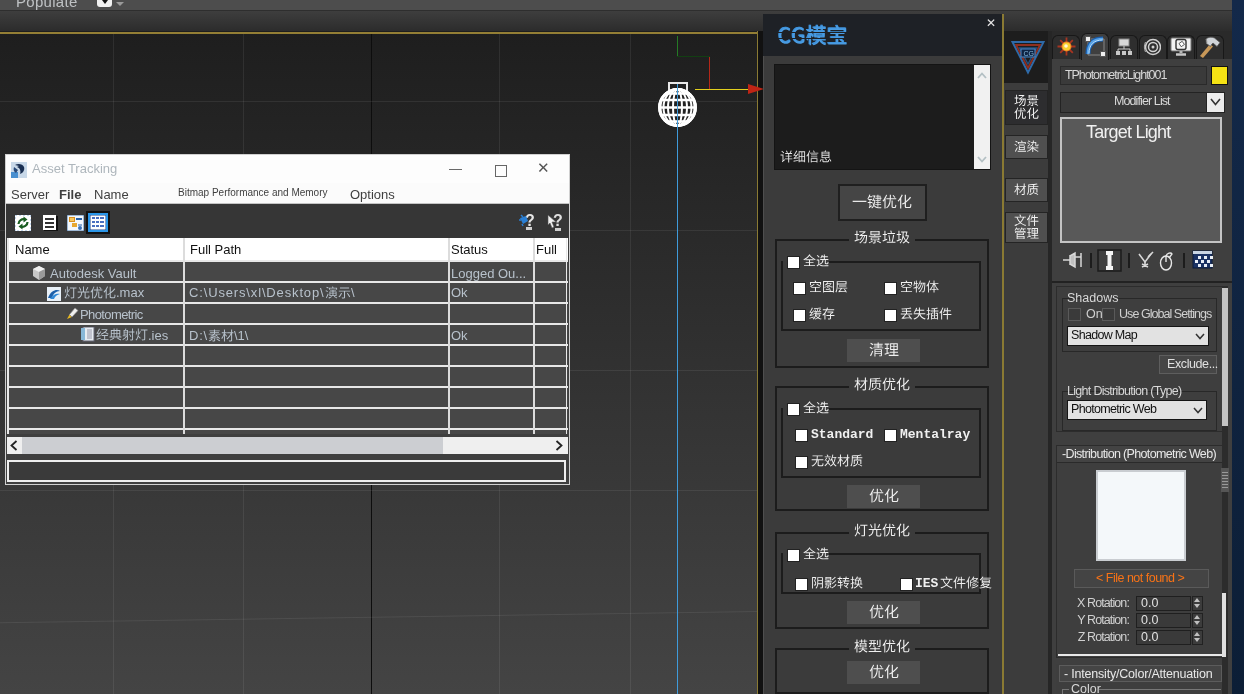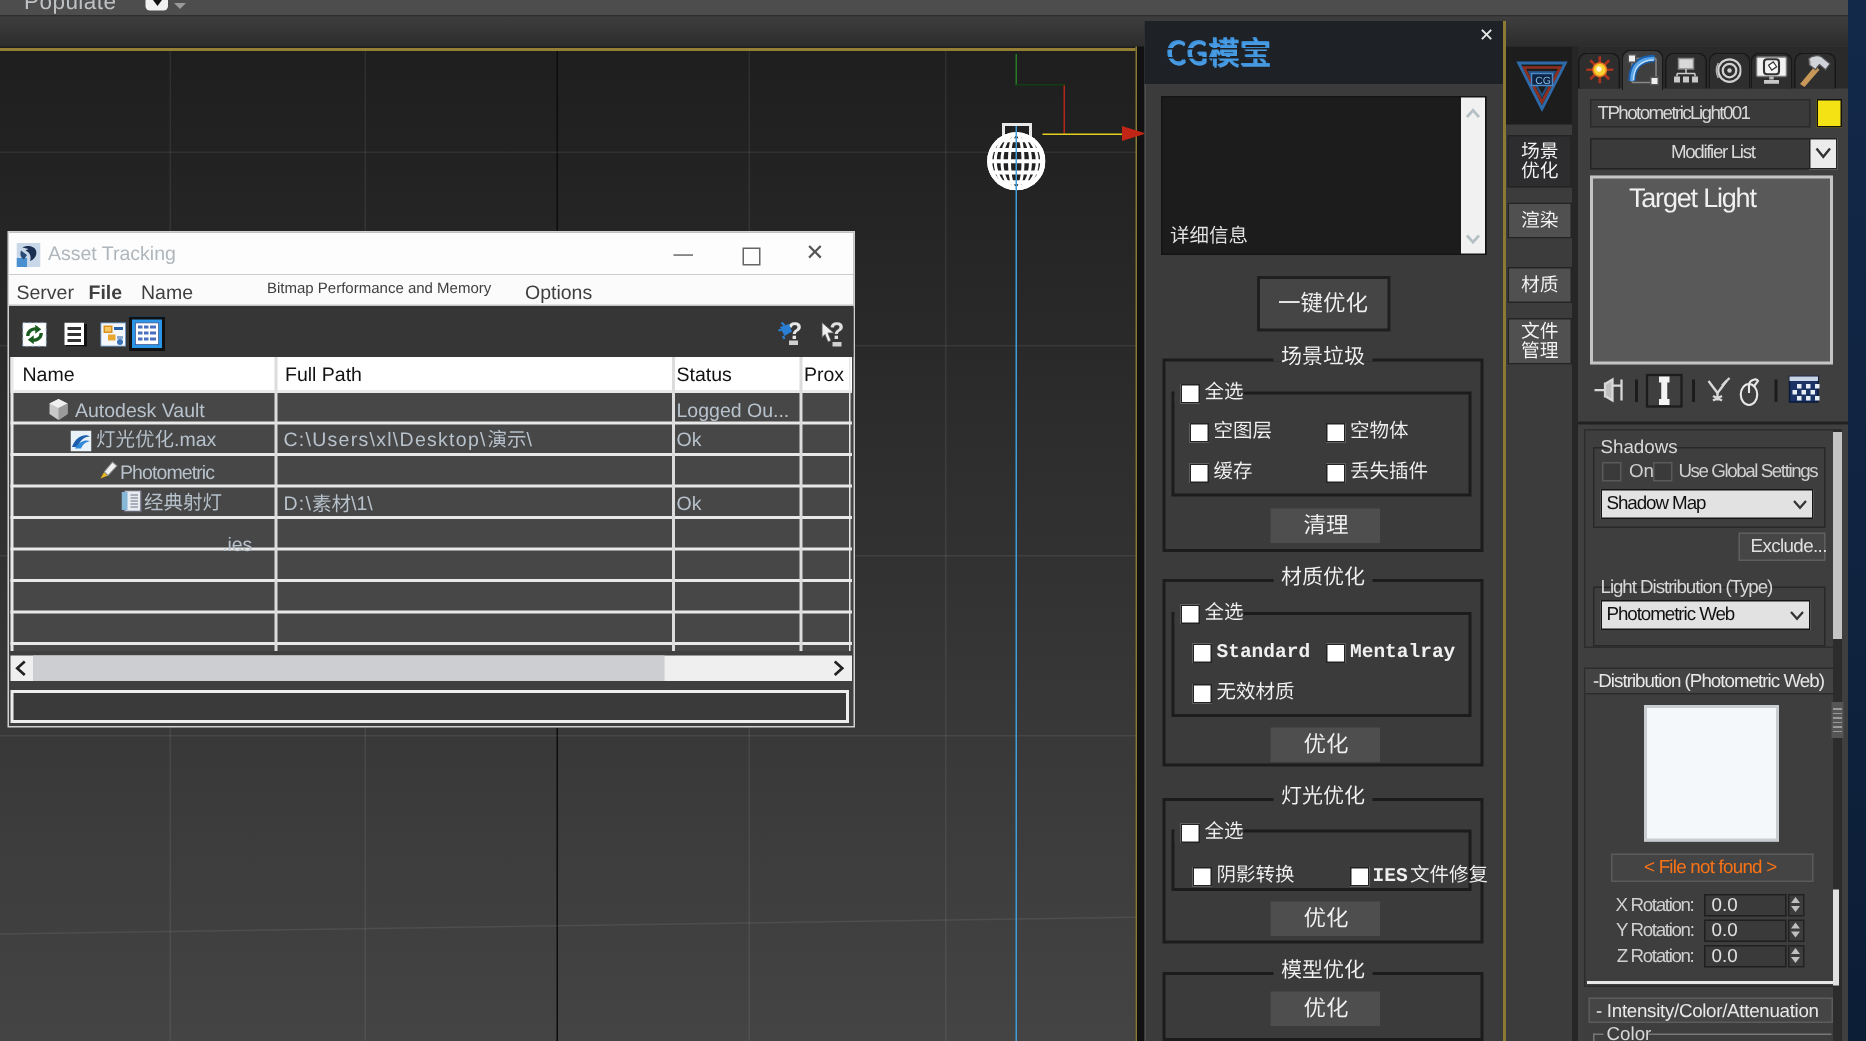--- a/index.html
+++ b/index.html
@@ -176,21 +176,21 @@
 </svg>
     <svg style="position:absolute;left:546px;top:211px" width="20" height="21" viewBox="0 0 20 21">
 <text x="7" y="15" font-size="16" font-weight="bold" fill="#e0e0e0" font-family="Liberation Serif">?</text>
 <path d="M2 4 L10 11 L6 11 L8 16 L6 17 L4 12 L2 14 Z" fill="#f0f0f0" stroke="#555" stroke-width=".6"></path>
 <rect x="9" y="17" width="6" height="3" fill="#d0d0d0"></rect>
 </svg>
     <div style="position:absolute;left:7px;top:238px;width:561px;height:22px;background:#fff"></div>
     <div style="position:absolute;left:15px;top:242px;font-size:13px;color:#111;white-space:pre;">Name</div>
     <div style="position:absolute;left:190px;top:242px;font-size:13px;color:#111;white-space:pre;text-align:center;">Full Path</div>
     <div style="position:absolute;left:451px;top:242px;font-size:13px;color:#111;white-space:pre;">Status</div>
-    <div style="position:absolute;left:536px;top:242px;font-size:13px;color:#111;white-space:pre;">Prox</div>
+    <div style="position:absolute;left:536px;top:242px;font-size:13px;color:#111;white-space:pre;">Full</div>
     <div style="position:absolute;left:7px;top:260px;width:561px;height:174px;background:#474747"></div>
     <div style="position:absolute;left:7px;top:260px;width:561px;height:1.5px;background:#e8e8e8"></div>
     <div style="position:absolute;left:7px;top:281px;width:561px;height:1.5px;background:#e8e8e8"></div>
     <div style="position:absolute;left:7px;top:302px;width:561px;height:1.5px;background:#e8e8e8"></div>
     <div style="position:absolute;left:7px;top:323px;width:561px;height:1.5px;background:#e8e8e8"></div>
     <div style="position:absolute;left:7px;top:344px;width:561px;height:1.5px;background:#e8e8e8"></div>
     <div style="position:absolute;left:7px;top:365px;width:561px;height:1.5px;background:#e8e8e8"></div>
     <div style="position:absolute;left:7px;top:386px;width:561px;height:1.5px;background:#e8e8e8"></div>
     <div style="position:absolute;left:7px;top:407px;width:561px;height:1.5px;background:#e8e8e8"></div>
     <div style="position:absolute;left:7px;top:428px;width:561px;height:1.5px;background:#e8e8e8"></div>
@@ -234,21 +234,21 @@
 <rect x="2" y="0" width="11" height="14" fill="#e8edf2" stroke="#667"></rect>
 <rect x="0" y="1" width="4" height="12" fill="#88b8d8"></rect>
 <path d="M6 3 h5 M6 5 h5 M6 7 h5 M6 9 h5 M6 11 h5" stroke="#99a" stroke-width="1"></path>
 </svg>
     <svg style="position:absolute;left:96px;top:328px;overflow:visible" width="52.0" height="13.8" fill="#b8c2cc">
       <use href="#g7ecf" transform="translate(0.0,11.44) scale(0.01300,-0.01300)"></use>
       <use href="#g5178" transform="translate(13.0,11.44) scale(0.01300,-0.01300)"></use>
       <use href="#g5c04" transform="translate(26.0,11.44) scale(0.01300,-0.01300)"></use>
       <use href="#g706f" transform="translate(39.0,11.44) scale(0.01300,-0.01300)"></use>
     </svg>
-    <div style="position:absolute;left:148.0px;top:328px;font-size:13px;color:#b8c2cc;white-space:pre;margin-top:27px;">.ies</div>
+    <div style="position:absolute;left:148.0px;top:328px;font-size:13px;color:#b8c2cc;white-space:pre;">.ies</div>
     <div style="position:absolute;left:189px;top:328px;font-size:13px;color:#b8c2cc;white-space:pre;letter-spacing:0.8px">D:\</div>
     <svg style="position:absolute;left:208px;top:329px;overflow:visible" width="26.0" height="13.8" fill="#b8c2cc">
       <use href="#g7d20" transform="translate(0.0,11.44) scale(0.01300,-0.01300)"></use>
       <use href="#g6750" transform="translate(13.0,11.44) scale(0.01300,-0.01300)"></use>
     </svg>
     <div style="position:absolute;left:234.0px;top:328px;font-size:13px;color:#b8c2cc;white-space:pre;">\1\</div>
     <div style="position:absolute;left:451px;top:328px;font-size:13px;color:#b8c2cc;white-space:pre;">Ok</div>
     <div style="position:absolute;left:7px;top:437px;width:561px;height:17px;background:#efefef"></div>
     <div style="position:absolute;left:22px;top:437px;width:421px;height:17px;background:#ccced2"></div>
     <svg style="position:absolute;left:10px;top:440px" width="8" height="11" viewBox="0 0 8 11">

